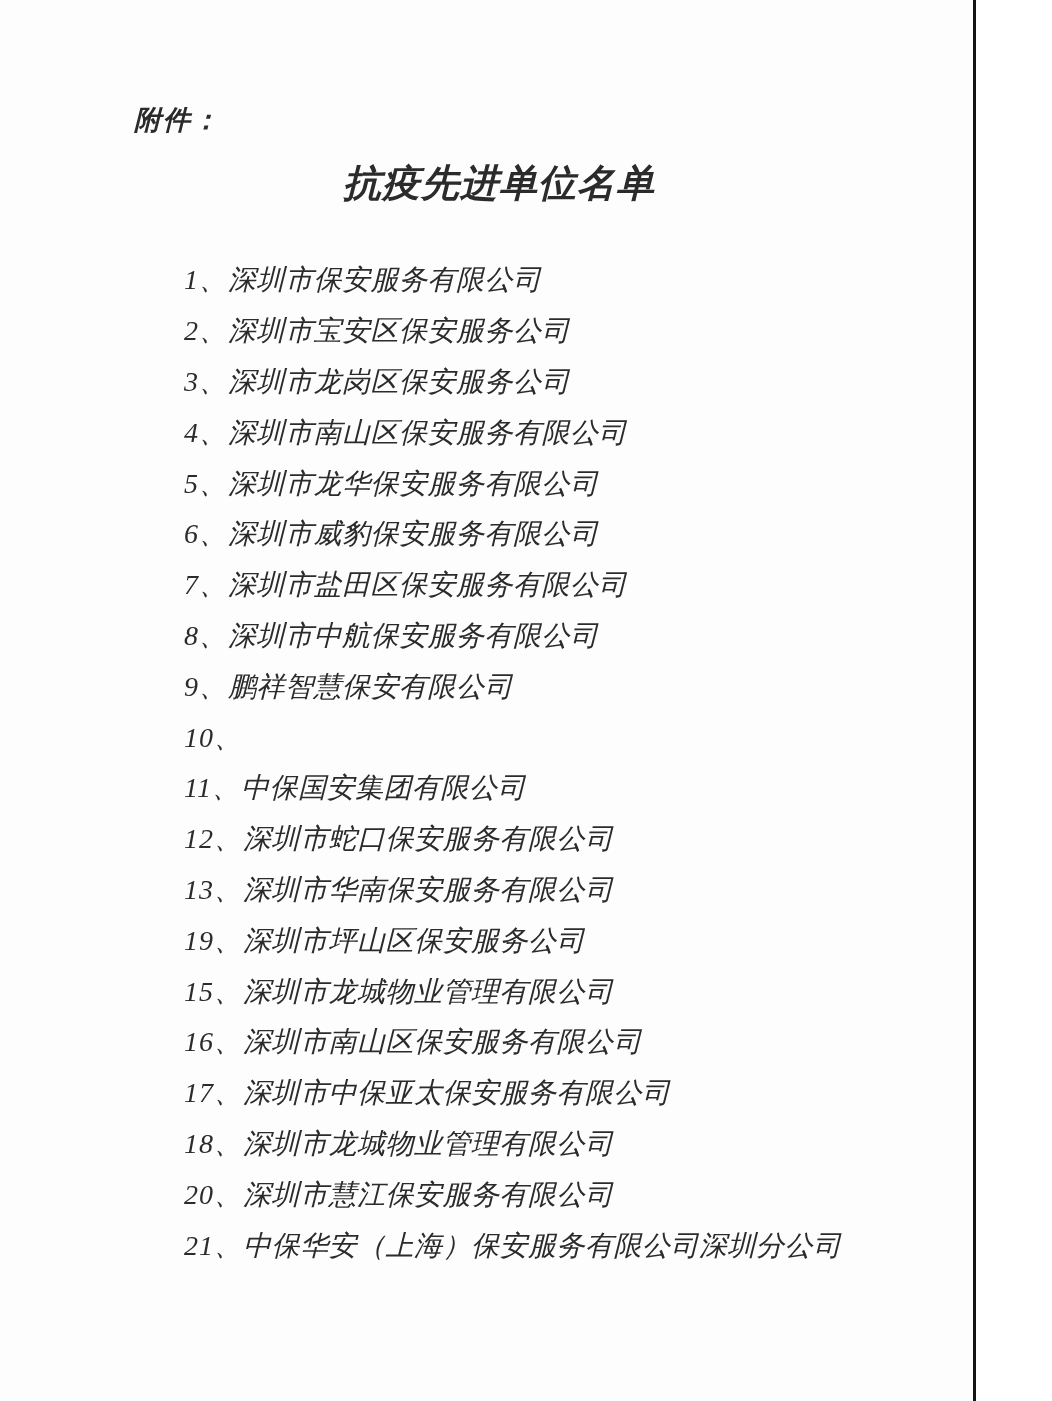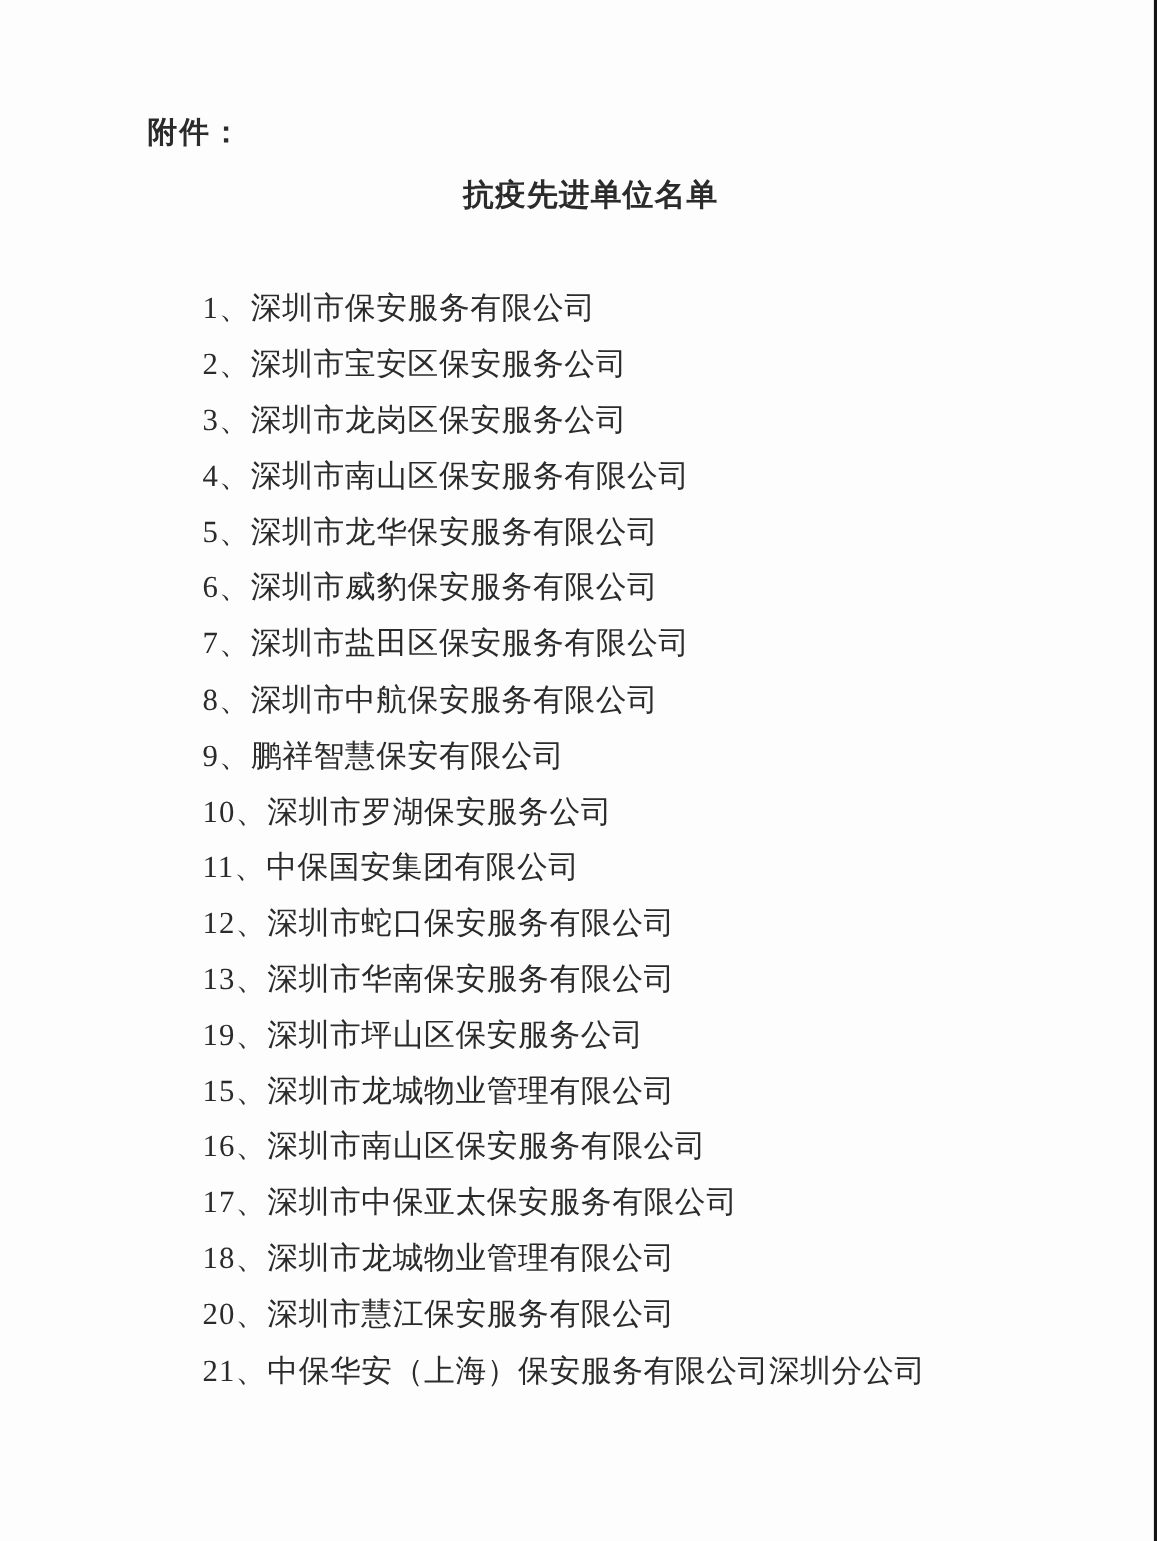--- a/index.html
+++ b/index.html
@@ -8,46 +8,47 @@
     --edge:#141414;
   }
   html,body{margin:0;padding:0;}
   body{
     width:1052px;height:1401px;
     background:#ffffff;
     font-family:"Liberation Serif","DejaVu Serif",serif;
   }
   .page{
     position:relative;
-    width:1052px;height:1401px;
+    width:976px;height:1401px;
     background:var(--bg);
     color:var(--text);
     overflow:hidden;
     box-sizing:border-box;
+    font-style:italic;
   }
   .scan-edge{
     position:absolute;
     top:0;right:0;
     width:3px;height:1401px;
     background:var(--edge);
   }
   .attachment{
     position:absolute;
     left:134px;top:102px;
     font-size:27px;
     font-weight:bold;
     letter-spacing:2px;
   }
   .doc-title{
     position:absolute;
     left:0;top:158px;
     width:100%;
     text-align:center;
     text-indent:22px;
-    font-size:28px;
+    font-size:38px;
     font-weight:bold;
     letter-spacing:1px;
   }
   .unit-list{
     position:absolute;
     left:184px;top:255px;
     margin:0;padding:0;
     list-style:none;
   }
   .row{
@@ -107,21 +108,20 @@
     <li class="row">
       <span class="num">8、</span>
       <span class="name">深圳市中航保安服务有限公司</span>
     </li>
     <li class="row">
       <span class="num">9、</span>
       <span class="name">鹏祥智慧保安有限公司</span>
     </li>
     <li class="row">
       <span class="num">10、</span>
-      <span class="name">深圳市罗湖保安服务公司</span>
     </li>
     <li class="row">
       <span class="num">11、</span>
       <span class="name">中保国安集团有限公司</span>
     </li>
     <li class="row">
       <span class="num">12、</span>
       <span class="name">深圳市蛇口保安服务有限公司</span>
     </li>
     <li class="row">

